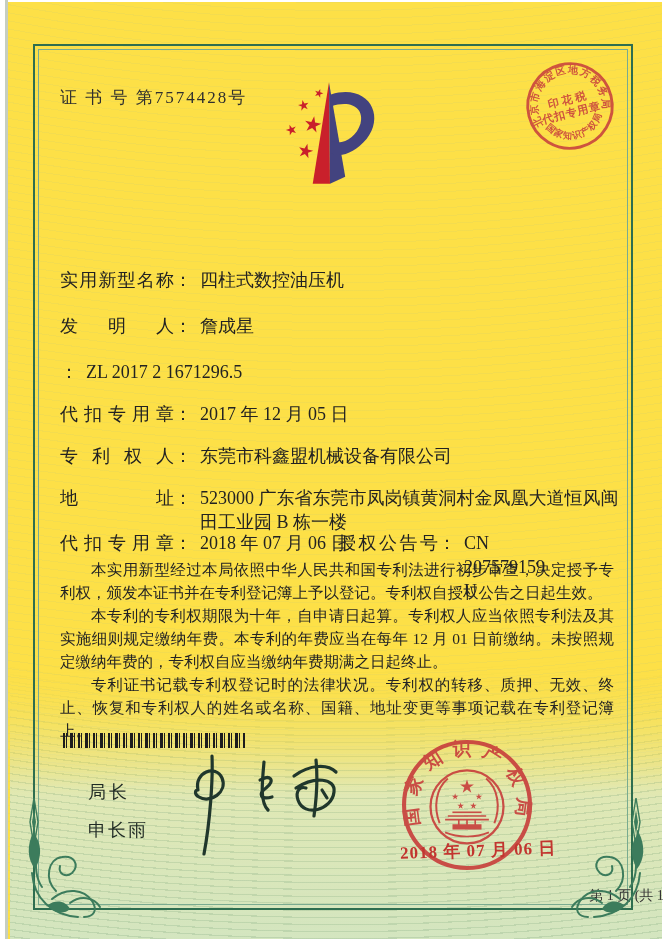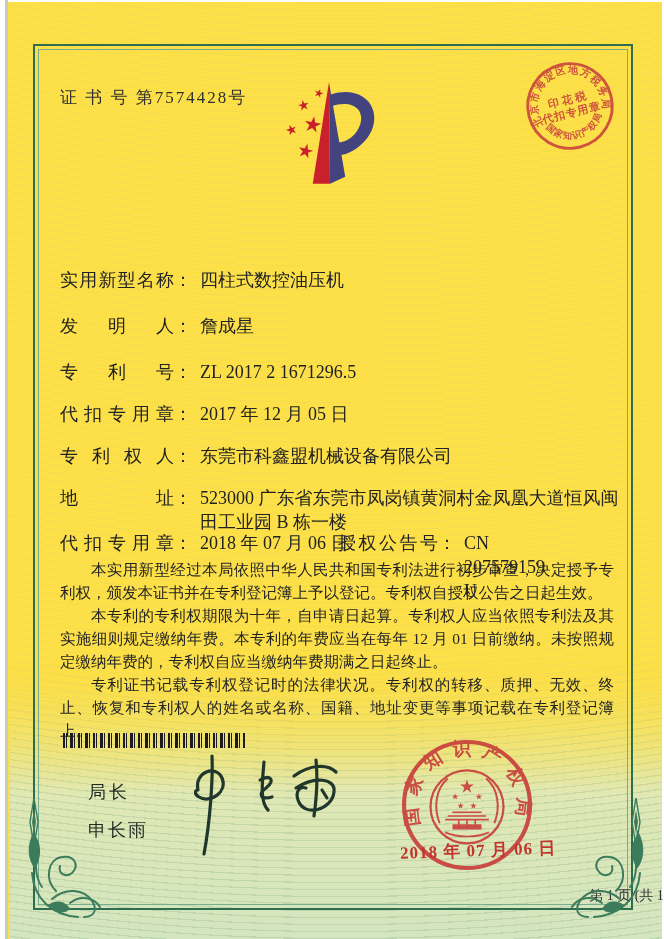--- a/index.html
+++ b/index.html
@@ -102,21 +102,20 @@
       <span class="flabel">实用新型名称</span>
         <span class="fcolon">：</span>
       <span class="fvalue">四柱式数控油压机</span>
     </div>
     <div class="frow r2">
       <span class="flabel">发明人</span>
         <span class="fcolon">：</span>
       <span class="fvalue">詹成星</span>
     </div>
     <div class="frow r3">
-      <span class="flabel">专利号</span>
         <span class="fcolon">：</span>
       <span class="fvalue">ZL 2017 2 1671296.5</span>
     </div>
     <div class="frow r4">
       <span class="flabel">代扣专用章</span>
         <span class="fcolon">：</span>
       <span class="fvalue">2017 年 12 月 05 日</span>
     </div>
     <div class="frow r5">
       <span class="flabel">专利权人</span>

